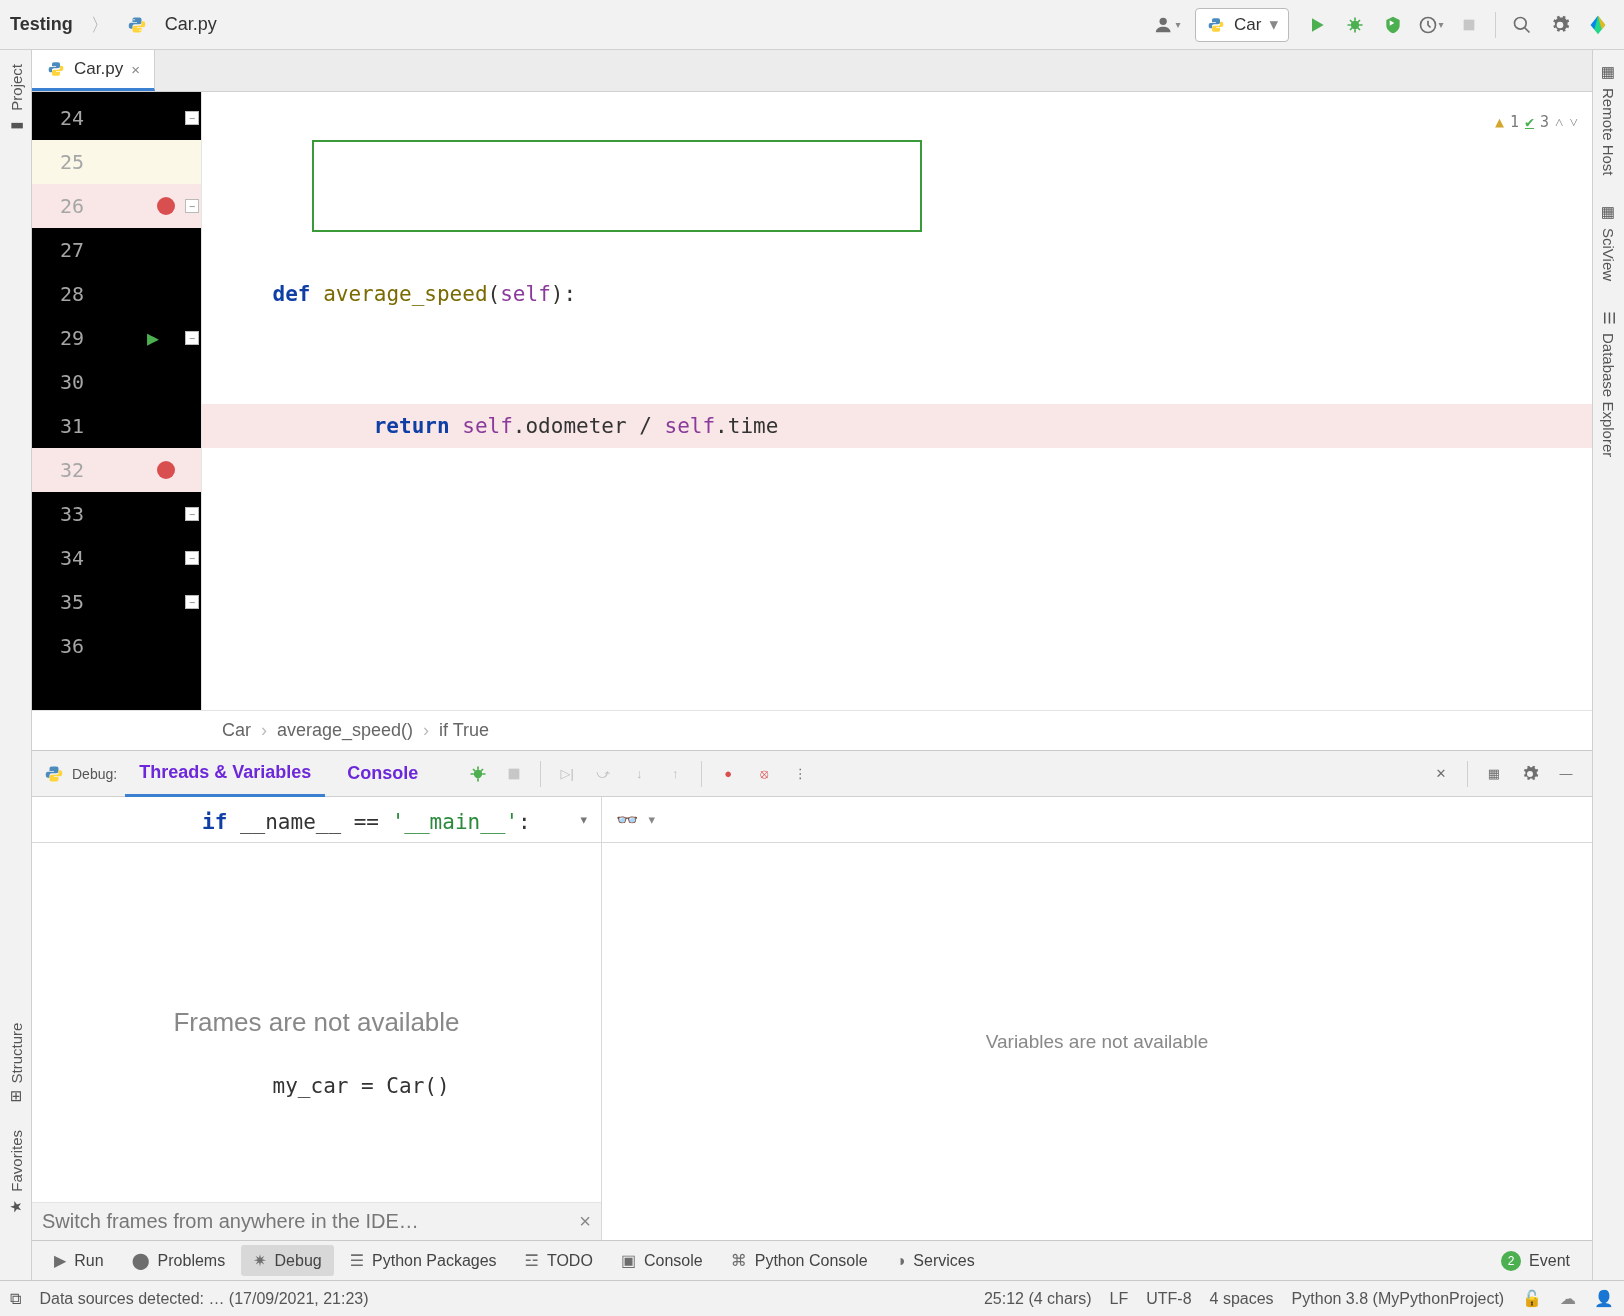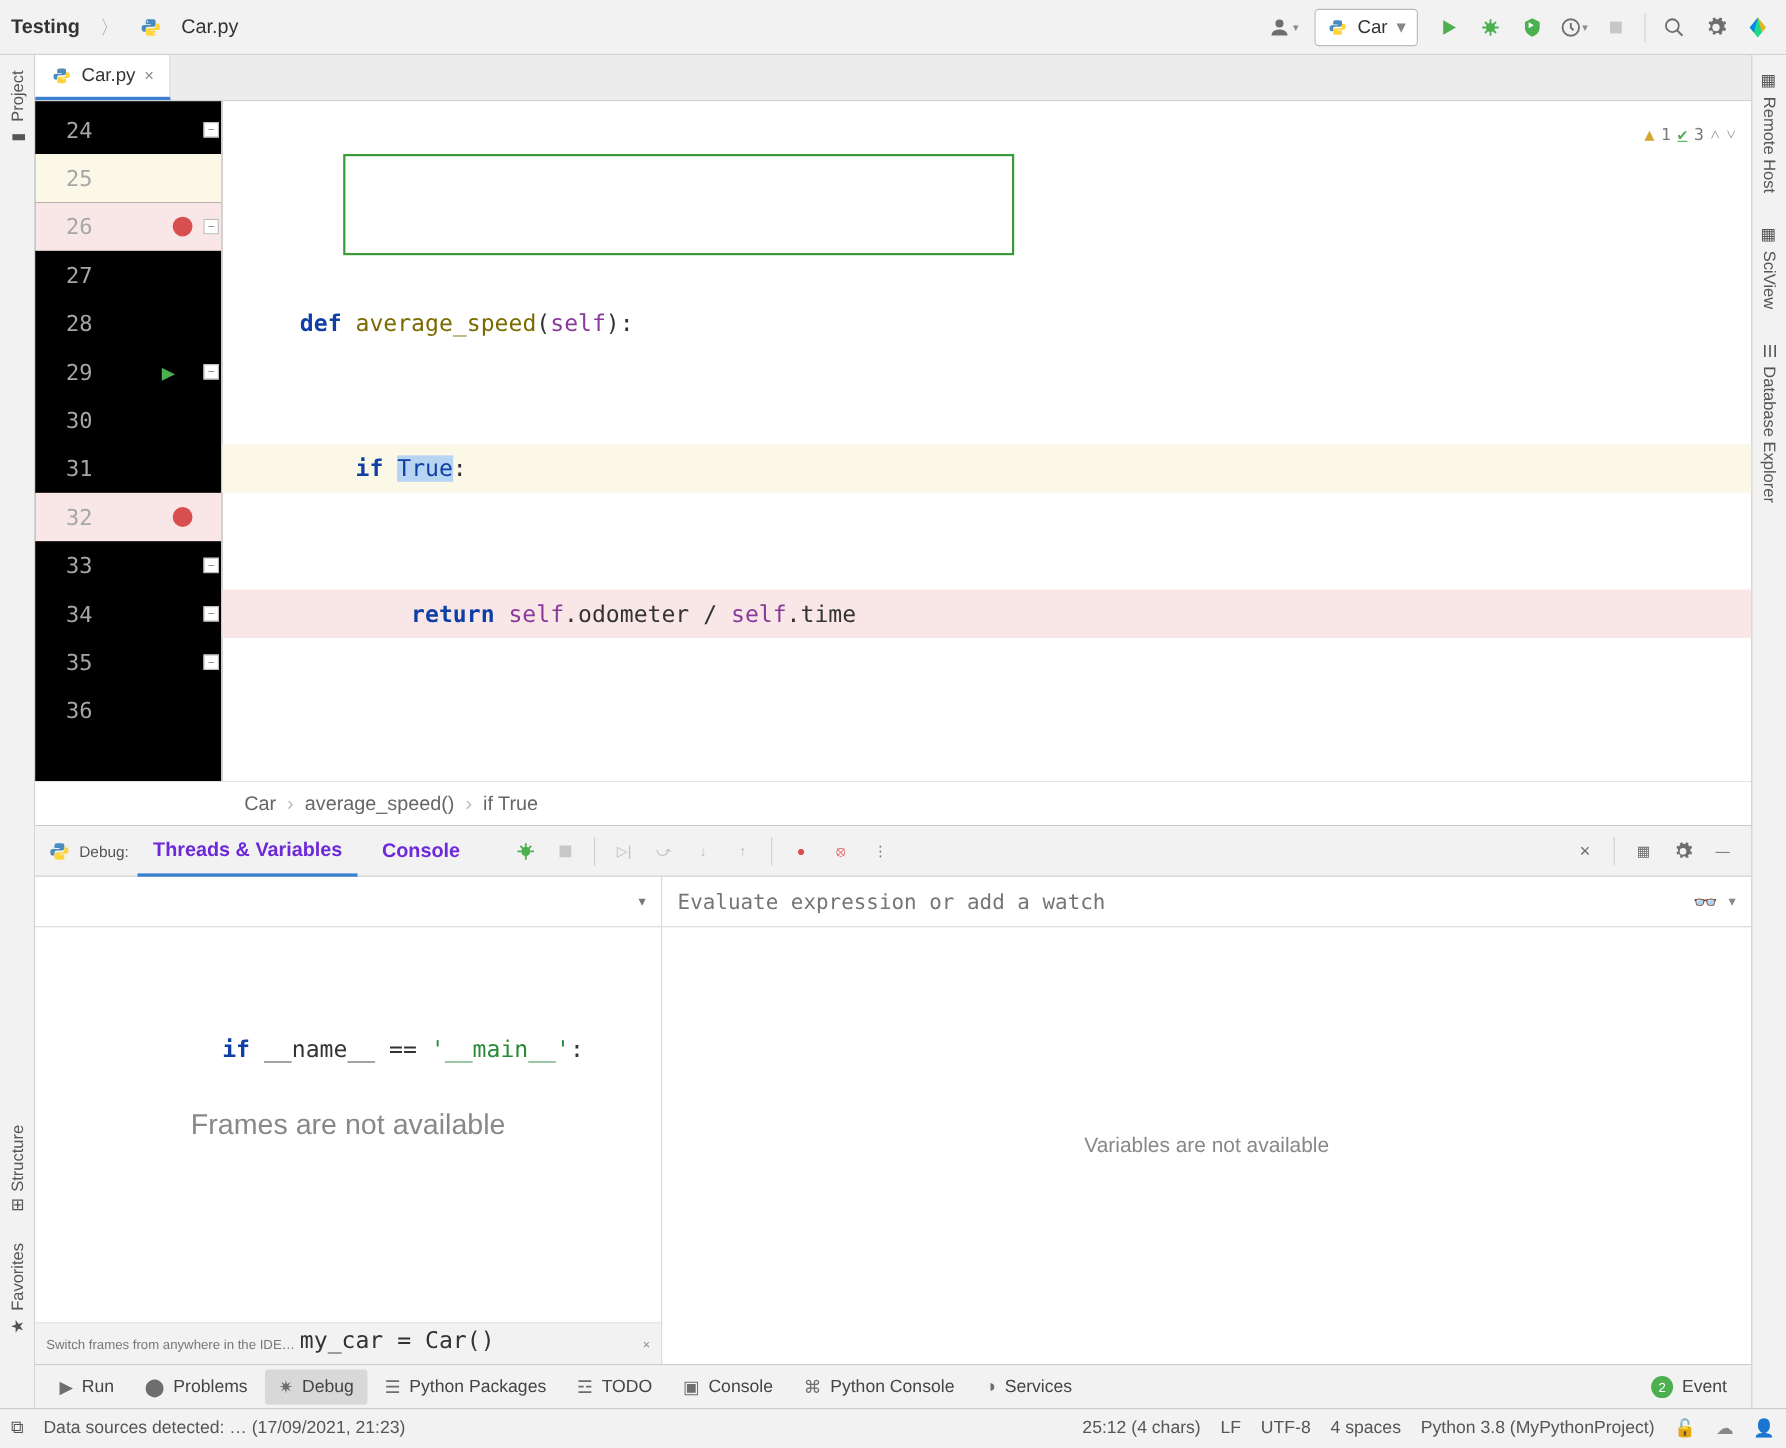--- a/index.html
+++ b/index.html
@@ -250,21 +250,21 @@
   font-size: 26px;
   color: #888;
 }
 .frames-footer {
   height: 38px;
   background: #f2f2f2;
   border-top: 1px solid #e4e4e4;
   display: flex;
   align-items: center;
   padding: 0 10px;
-  font-size: 12px;
+  font-size: 20px;
   color: #777;
 }
 .frames-footer .close { margin-left: auto; color: #888; }
 .vars-pane {
   flex: 1;
   display: flex;
   flex-direction: column;
 }
 .vars-head {
   height: 46px;
@@ -500,21 +500,20 @@
       </div>
       <div class="code-col">
         <div class="inspect-bar">
           <span class="warn">▲</span><span>1</span>
           <span class="ok" style="text-decoration:underline">✔</span><span>3</span>
           <span style="color:#888">˄</span>
           <span style="color:#888">˅</span>
         </div>
         <div class="green-box"></div>
         <div class="cline"><span>    </span><span class="kw">def</span> <span class="fname">average_speed</span><span>(</span><span class="self">self</span><span>):</span></div>
-        <div class="cline hl-yellow"><span>        </span><span class="kw">if</span><span> </span><span class="kw2 sel">True</span><span>:</span></div>
         <div class="cline hl-red"><span>            </span><span class="kw">return</span><span> </span><span class="self">self</span><span>.odometer / </span><span class="self">self</span><span>.time</span></div>
         <div class="cline"></div>
         <div class="cline"></div>
         <div class="cline" style="padding-left:0"><span class="kw">if</span><span> __name__ == </span><span class="str">'__main__'</span><span>:</span></div>
         <div class="cline"></div>
         <div class="cline"><span>    </span><span>my_car = Car()</span></div>
         
         
         
         
@@ -579,21 +578,20 @@
         <div class="frames-pane">
           <div class="frames-head">▾</div>
           <div class="frames-content">Frames are not available</div>
           <div class="frames-footer">
             <span>Switch frames from anywhere in the IDE…</span>
             <span class="close">×</span>
           </div>
         </div>
         <div class="vars-pane">
           <div class="vars-head">
-            <input placeholder="Evaluate expression or add a watch" style="">
             <span style="color:#aaa;font-size:18px">👓</span>
             <span style="color:#888">▾</span>
           </div>
           <div class="vars-content">Variables are not available</div>
         </div>
       </div>
     </div>
 
     <div class="bottom-tabs">
       <div class="btab">

